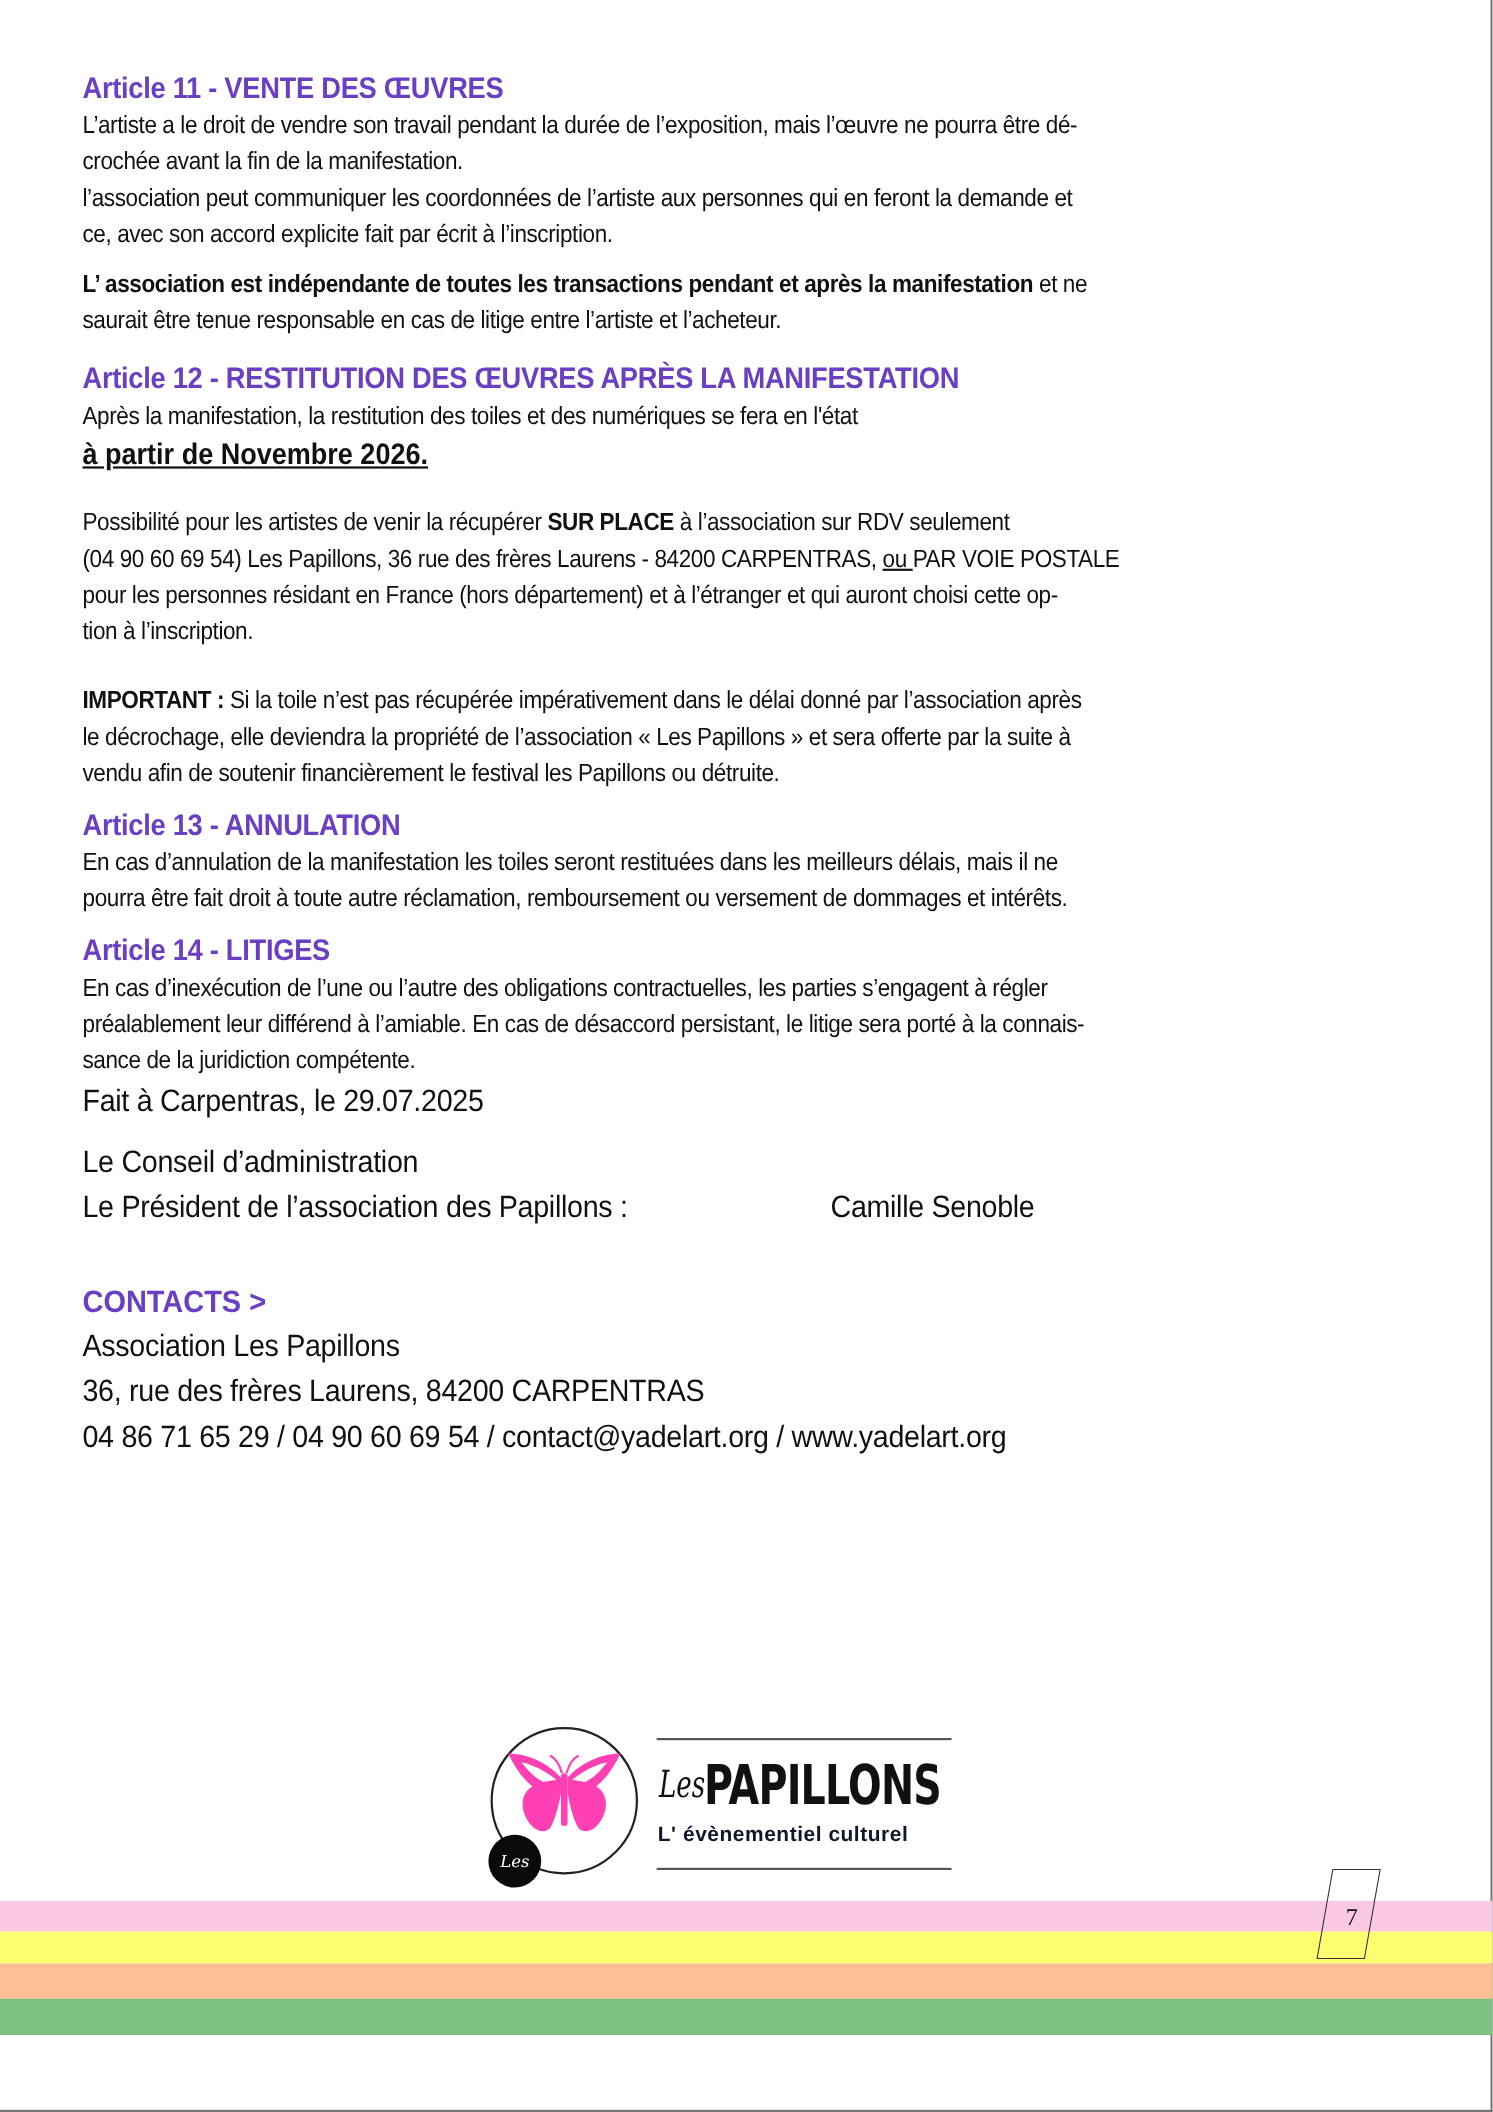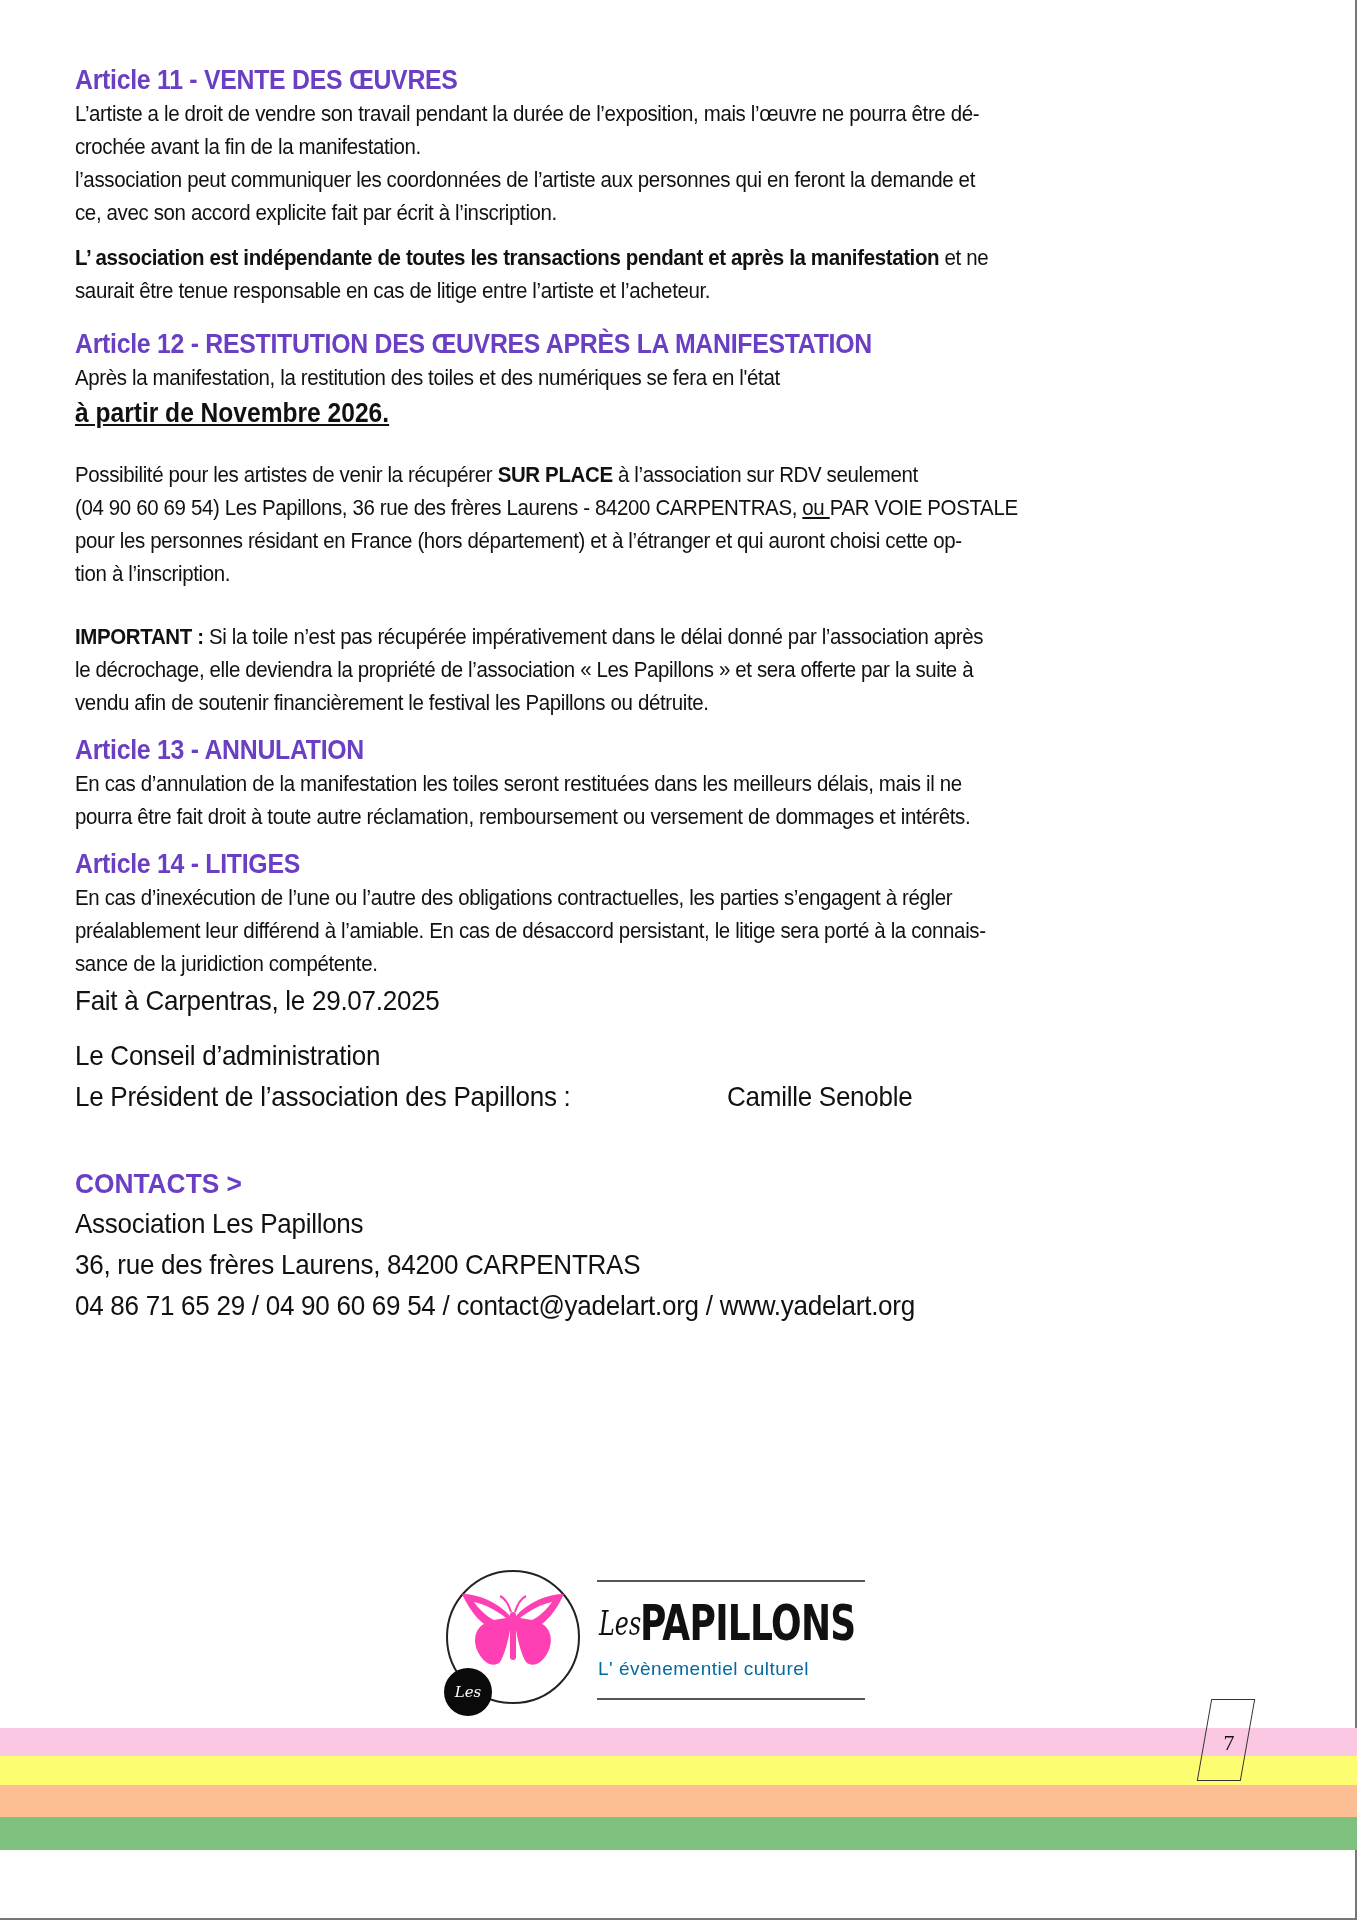--- a/index.html
+++ b/index.html
@@ -15,32 +15,32 @@
       transform: scaleX(0.92); transform-origin: left;
     }
     .p {
       font-size: 22.5px; line-height: 33px; margin: 0; letter-spacing: -0.4px;
       transform: scaleX(0.91); transform-origin: left; white-space: nowrap;
     }
     .b { font-weight: bold; }
     .u { text-decoration: underline; }
     .big-u { font-size: 27px; font-weight: bold; text-decoration: underline; line-height: 38px; display:block; }
     .sig { font-size: 28px; line-height: 41px; letter-spacing: -0.3px; transform: scaleX(0.93); transform-origin: left; white-space: nowrap; }
-    .sig-row { display: flex; }
+    .sig-row { display: flex; gap: 28px; }
     .sig-left { width: 700px; }
     .contact-head { font-size: 28px; font-weight: bold; color: #6a3fc4; line-height: 38px; transform: scaleX(0.94); transform-origin: left; }
     .contact-line { font-size: 28px; line-height: 41px; letter-spacing: -0.3px; transform: scaleX(0.93); transform-origin: left; white-space: nowrap; }
 
     .logo { position: absolute; left: 444px; top: 1570px; width: 440px; height: 150px; }
     .logo-circle { position: absolute; left: 2px; top: 0; width: 130px; height: 130px; border: 2px solid #222; border-radius: 50%; background: #fff; }
     .logo-les-badge { position: absolute; left: 0; top: 98px; width: 48px; height: 48px; border-radius: 50%; background: #0a0a0a; color: #fff; font-family: "DejaVu Serif", serif; font-style: italic; font-size: 15px; display: flex; align-items: center; justify-content: center; }
     .logo-line { position: absolute; left: 153px; width: 268px; height: 2px; background: #555; }
     .logo-les { position: absolute; left: 155px; top: 33px; font-family: "DejaVu Serif", serif; font-style: italic; font-size: 34px; color: #111; transform: scaleX(0.7); transform-origin: left; }
     .logo-title { position: absolute; left: 196px; top: 24px; font-family: "DejaVu Sans", sans-serif; font-weight: bold; font-size: 50px; color: #111; letter-spacing: -1px; transform: scaleX(0.72); transform-origin: left; }
-    .logo-sub { position: absolute; left: 154px; top: 88px; font-family: "Liberation Sans", sans-serif; font-weight: normal; font-size: 19px; color: #0369a1; letter-spacing: 0.5px; }
+    .logo-sub { position: absolute; left: 154px; top: 88px; font-family: "Liberation Sans", sans-serif; font-weight: bold; font-size: 19px; color: #0f172a; letter-spacing: 0.5px; }
 
     .stripe { position: absolute; left: 0; width: 1357px; }
     .page-num-box { position: absolute; left: 1204px; top: 1699px; width: 42px; height: 80px; border: 1px solid #333; transform: skewX(-10deg); background: transparent; }
     .page-num { position: absolute; left: 1214px; top: 1730px; width: 30px; text-align: center; font-family: "Liberation Serif", serif; font-size: 22px; color: #111; }
   </style>
 </head>
 <body>
 
 <div class="page-frame"></div>
 

